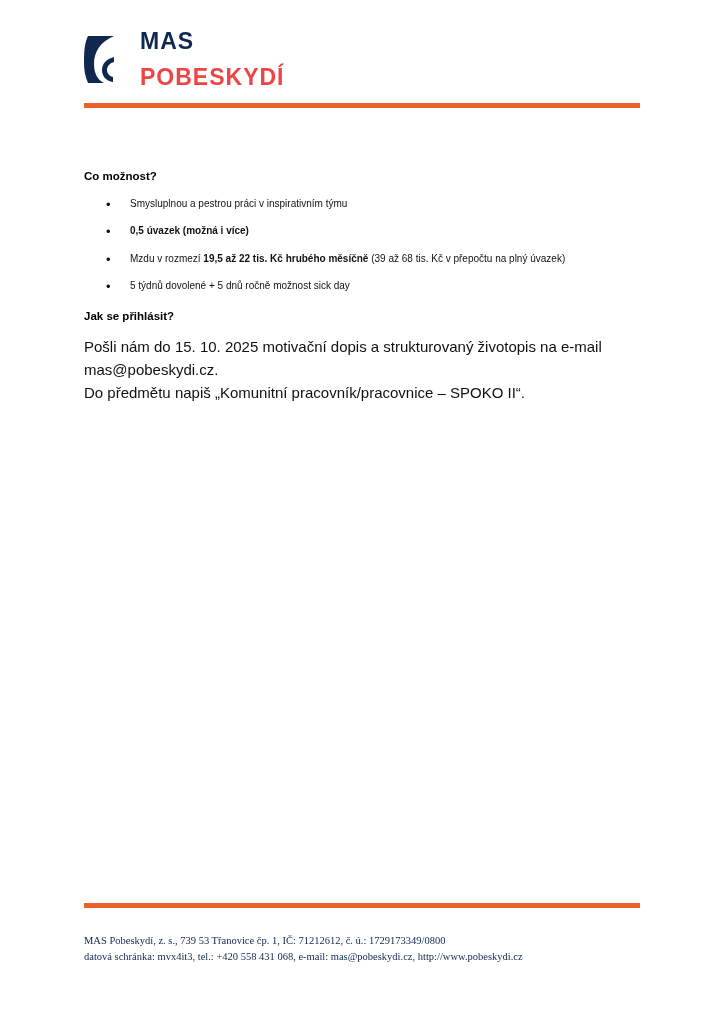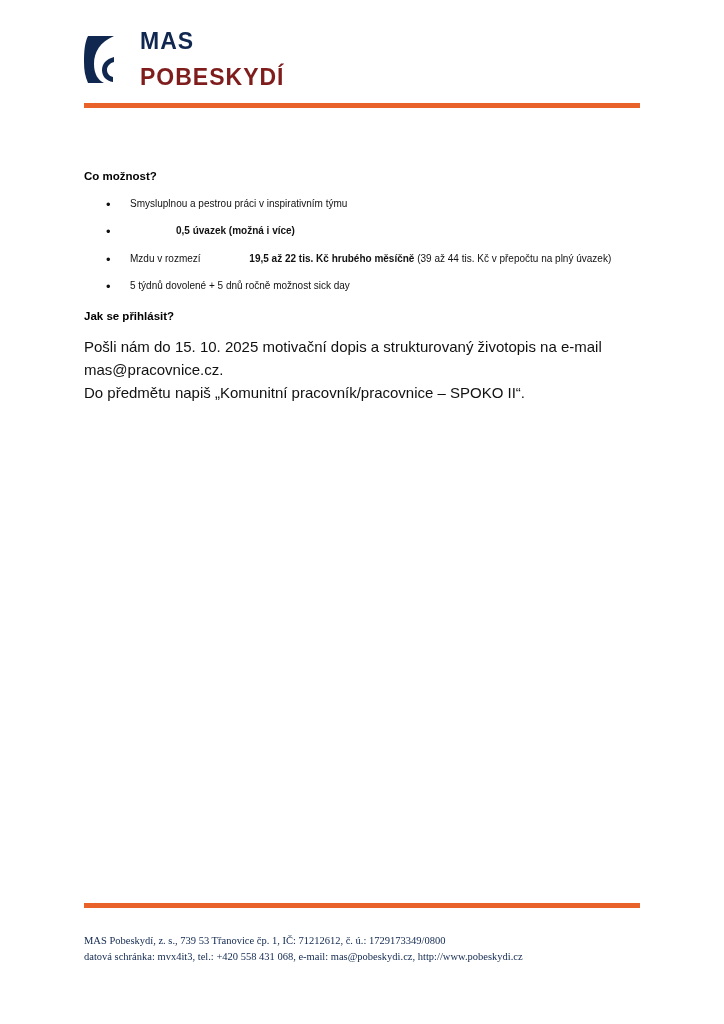--- a/index.html
+++ b/index.html
@@ -55,21 +55,21 @@
     font-weight: bold;
     font-size: 23px;
     letter-spacing: 1.0px;
     color: #10284f;
   }
   .logo-line2 {
     font-family: "Liberation Sans", sans-serif;
     font-weight: bold;
     font-size: 23px;
     letter-spacing: 1.0px;
-    color: #7f1d1d;
+    color: #ef4444;
     margin-top: 3px;
   }
   .rule-top {
     position: absolute;
     left: 84px;
     top: 103px;
     width: 556px;
     height: 5px;
     background: #e8622a;
   }
@@ -103,21 +103,21 @@
     line-height: 1.45;
   }
   ul.bullets li:before {
     content: "•";
     position: absolute;
     left: 22px;
     top: -1px;
     font-size: 13px;
     line-height: 1.45;
   }
-  .b { font-weight: bold; margin-left: 46px; }
+  .b { font-weight: bold; }
   .para {
     margin: 0;
     font-size: 15px;
     line-height: 1.52;
   }
 
   
   .rule-bottom {
     position: absolute;
     left: 84px;
@@ -166,31 +166,31 @@
     <p class="h-sub">Co možnost?</p>
 
     <ul class="bullets">
       <li>
         <span>Smysluplnou a pestrou práci v inspirativním týmu</span>
       </li>
       <li>
         <span class="b">0,5 úvazek (možná i více)</span>
       </li>
       <li>
-        <span>Mzdu v rozmezí </span><span class="b">19,5 až 22 tis. Kč hrubého měsíčně</span><span> (39 až 44 tis. Kč v přepočtu na plný úvazek)</span>
+        <span>Mzdu v rozmezí </span><span class="b">19,5 až 22 tis. Kč hrubého měsíčně</span><span> (39 až 68 tis. Kč v přepočtu na plný úvazek)</span>
       </li>
       <li>
         <span>5 týdnů dovolené + 5 dnů ročně možnost sick day</span>
       </li>
     </ul>
 
     <p class="h-sub">Jak se přihlásit?</p>
 
     <p class="para">Pošli nám do 15. 10. 2025 motivační dopis a strukturovaný životopis na e-mail</p>
-    <p class="para">mas@pracovnice.cz.</p>
+    <p class="para">mas@pobeskydi.cz.</p>
     <p class="para">Do předmětu napiš „Komunitní pracovník/pracovnice – SPOKO II“.</p>
 
   </div>
 
   <div class="rule-bottom"></div>
 
   <div class="footer">
     <div>MAS Pobeskydí, z. s., 739 53 Třanovice čp. 1, IČ: 71212612, č. ú.: 1729173349/0800</div>
     <div>datová schránka: mvx4it3, tel.: +420 558 431 068, e-mail: mas@pobeskydi.cz, http://www.pobeskydi.cz</div>
   </div>

